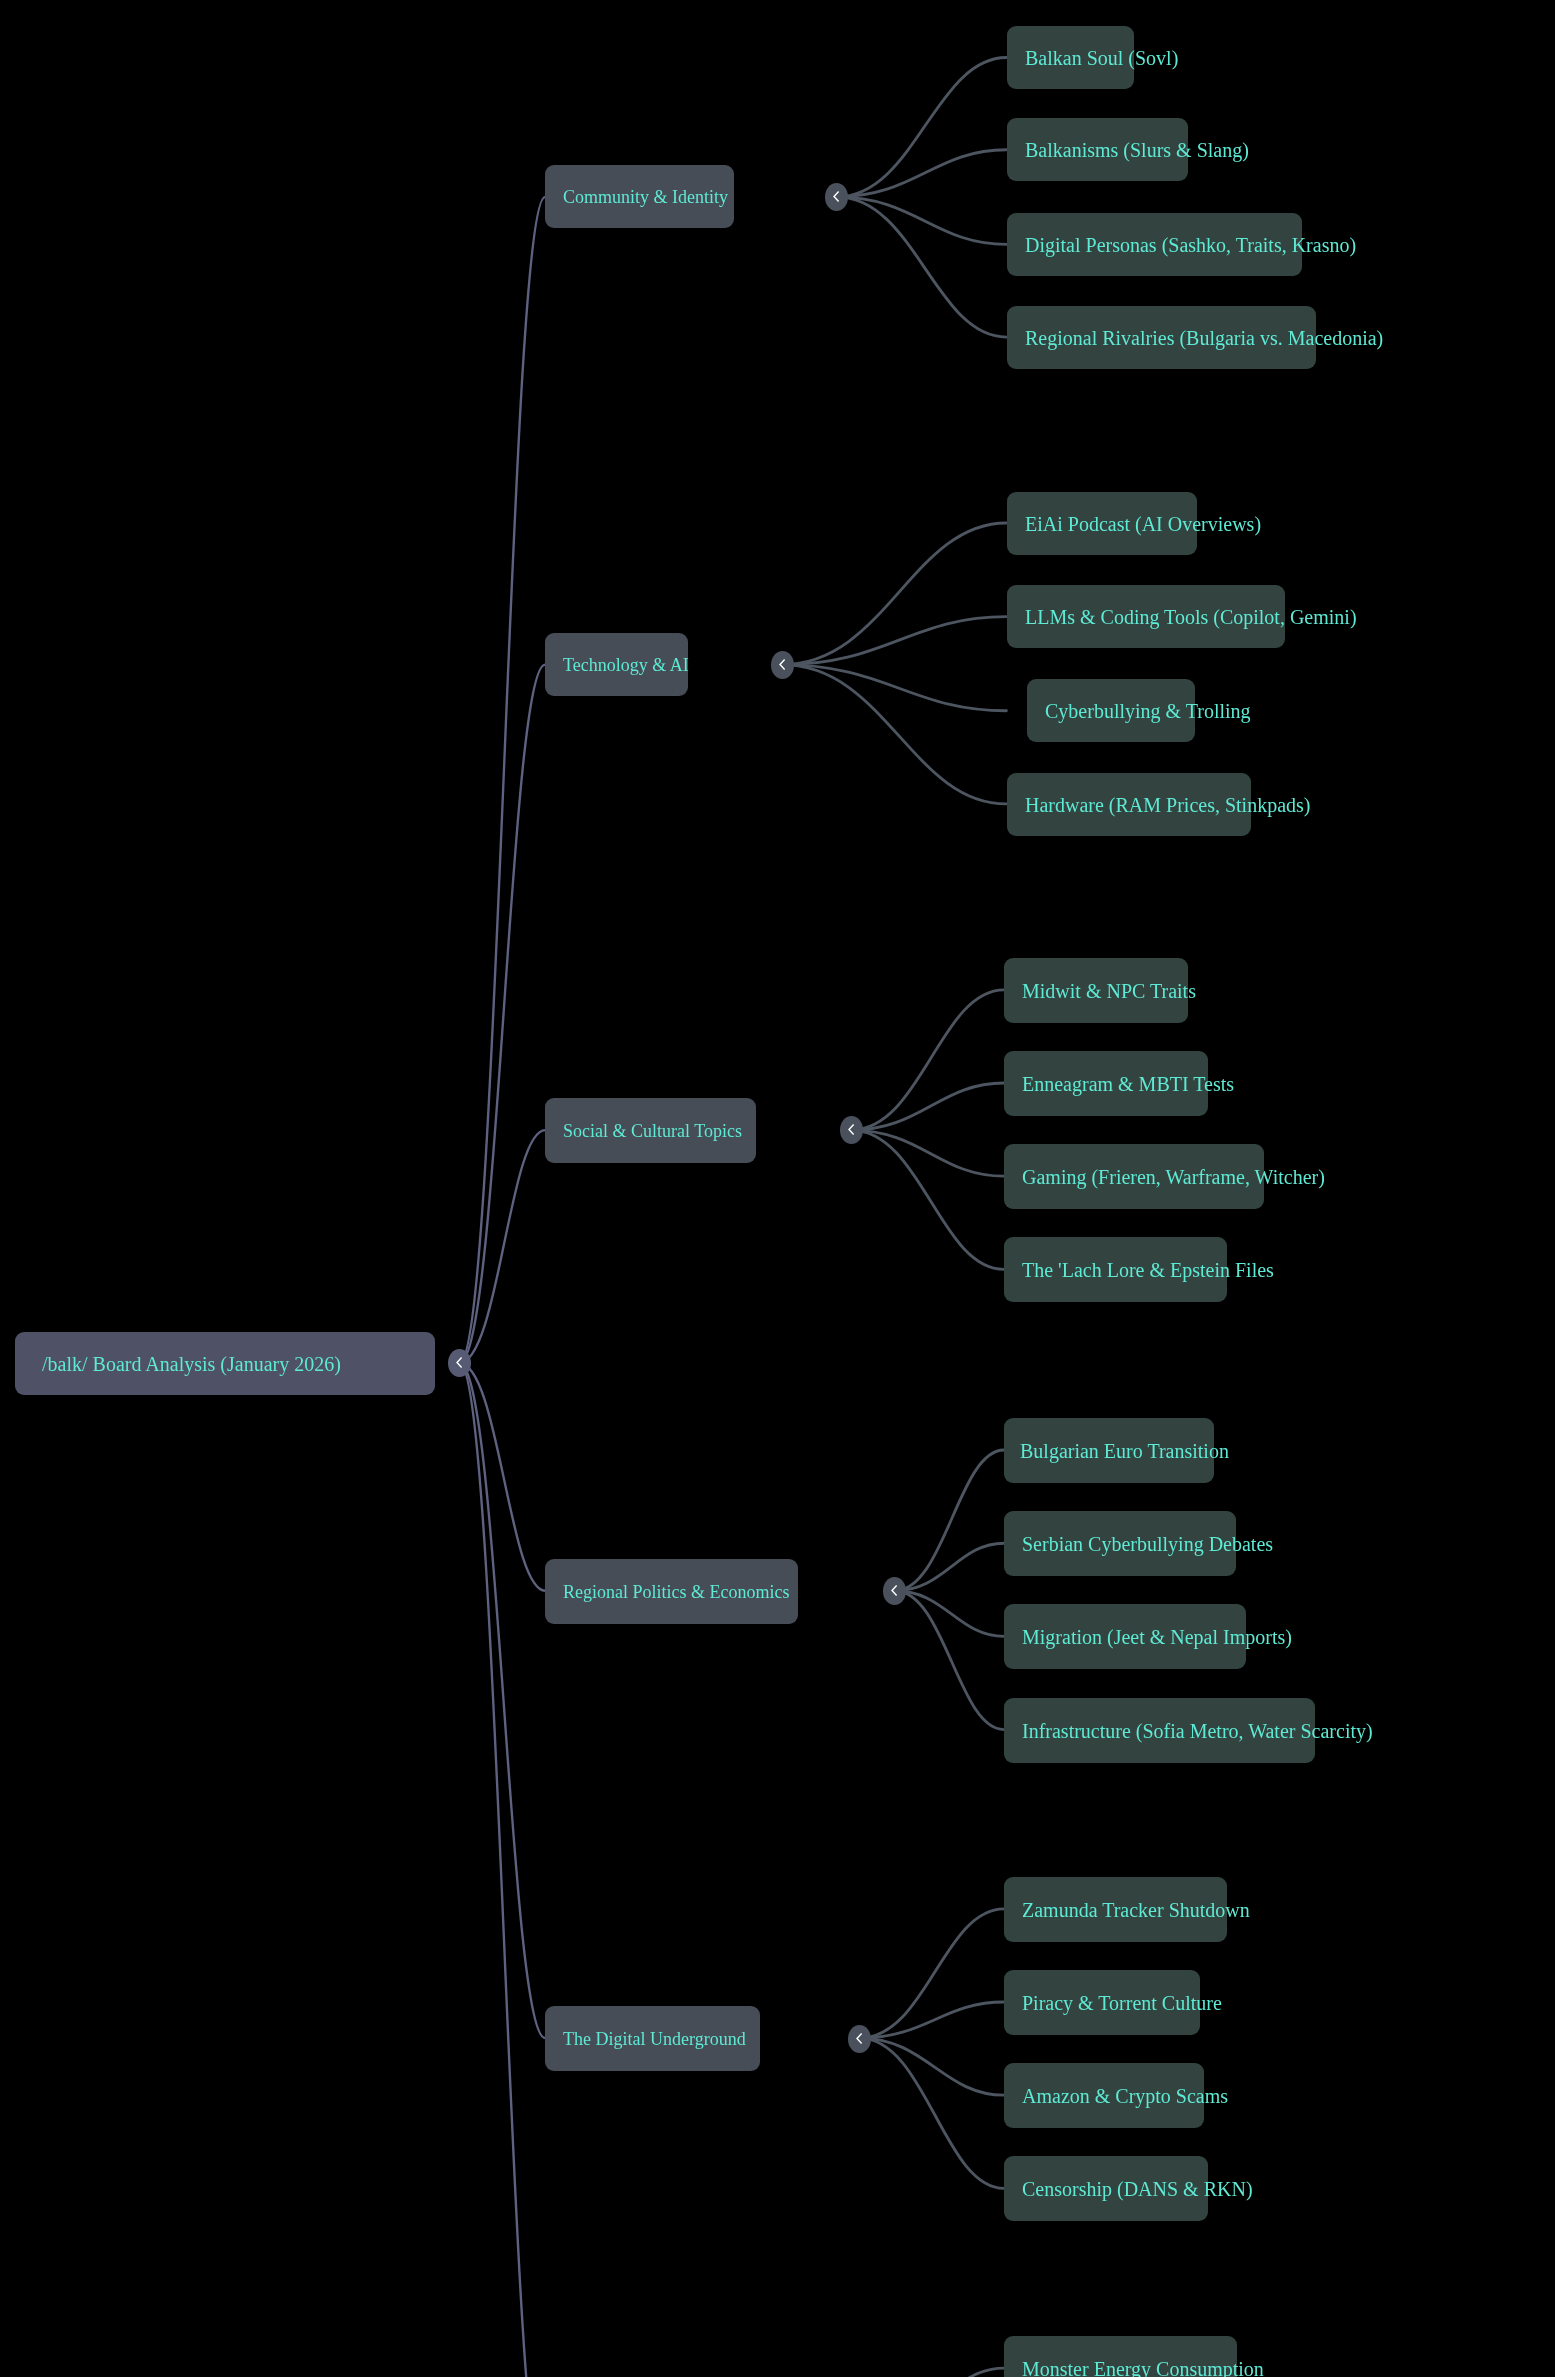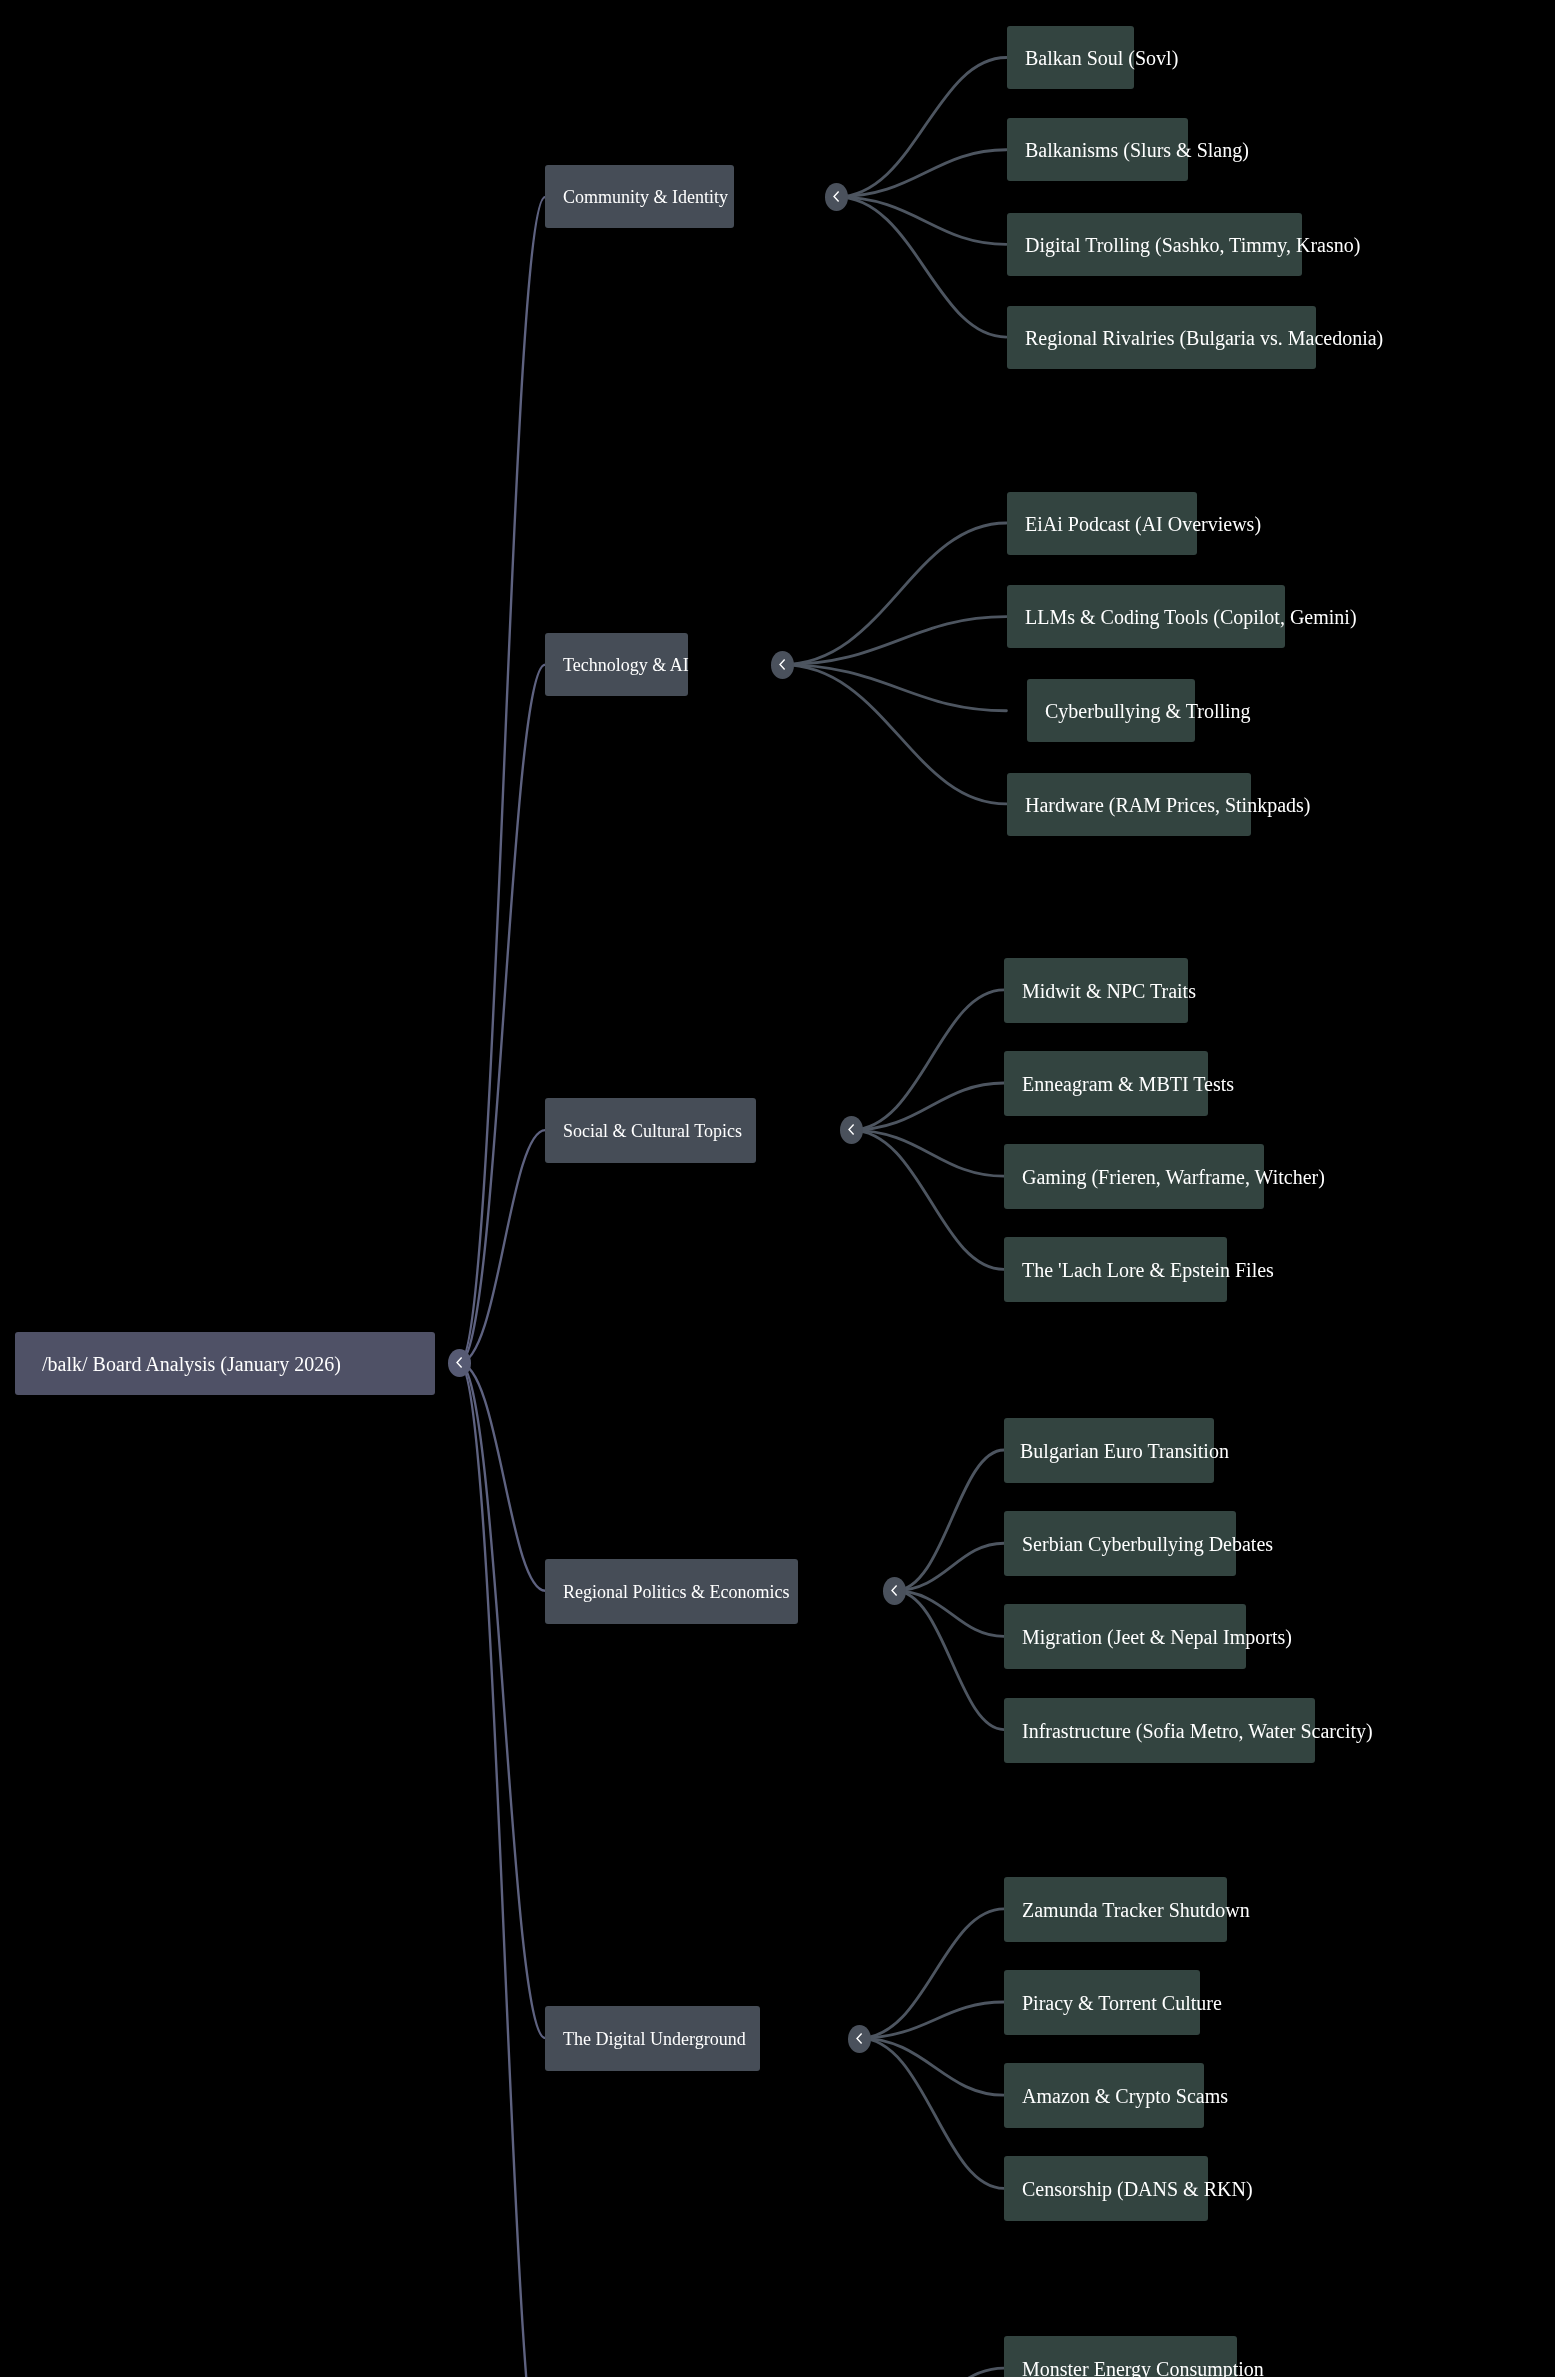--- a/index.html
+++ b/index.html
@@ -20,22 +20,22 @@
     left: 0; top: 0;
     width: 1555px;
     height: 2727px;
     pointer-events: none;
   }
   .node {
     position: absolute;
     box-sizing: border-box;
     display: flex;
     align-items: center;
-    border-radius: 3px;
-    color: #ffffff;
+    border-radius: 9px;
+    color: #5eead4;
     white-space: nowrap;
     cursor: default;
   }
   .node-label {
     display: block;
     line-height: 1;
   }
   .node.root {
     background: #4f5166;
     padding-left: 27px;
@@ -123,21 +123,21 @@
           <path d="M15 5 L8.5 12 L15 19" fill="none" stroke="#ffffff" stroke-width="2" stroke-linecap="butt" stroke-linejoin="miter"></path>
         </svg>
       </div>
       <div class="node leaf" style="left: 1007px; top: 26px; width: 127px; height: 63px;">
         <span class="node-label">Balkan Soul (Sovl)</span>
       </div>
       <div class="node leaf" style="left: 1007px; top: 118px; width: 181px; height: 63px;">
         <span class="node-label">Balkanisms (Slurs &amp; Slang)</span>
       </div>
       <div class="node leaf" style="left: 1007px; top: 213px; width: 295px; height: 63px;">
-        <span class="node-label">Digital Trolling (Sashko, Timmy, Krasno)</span>
+        <span class="node-label">Digital Personas (Sashko, Traits, Krasno)</span>
       </div>
       <div class="node leaf" style="left: 1007px; top: 306px; width: 309px; height: 63px;">
         <span class="node-label">Regional Rivalries (Bulgaria vs. Macedonia)</span>
       </div>
       <div class="node branch" style="left: 545px; top: 633px; width: 143px; height: 63px;">
         <span class="node-label">Technology &amp; AI</span>
       </div>
       <div class="toggle branch-toggle" style="left: 771px; top: 651px; width: 23px; height: 27.6px;">
         <svg width="17" height="17" viewBox="0 0 24 24">
           <path d="M15 5 L8.5 12 L15 19" fill="none" stroke="#ffffff" stroke-width="2" stroke-linecap="butt" stroke-linejoin="miter"></path>

